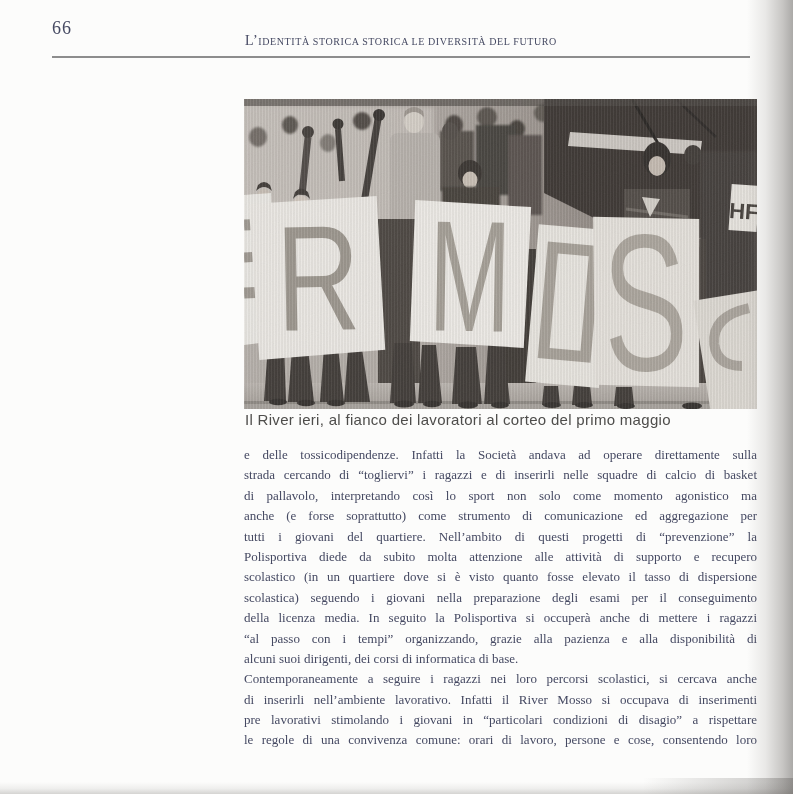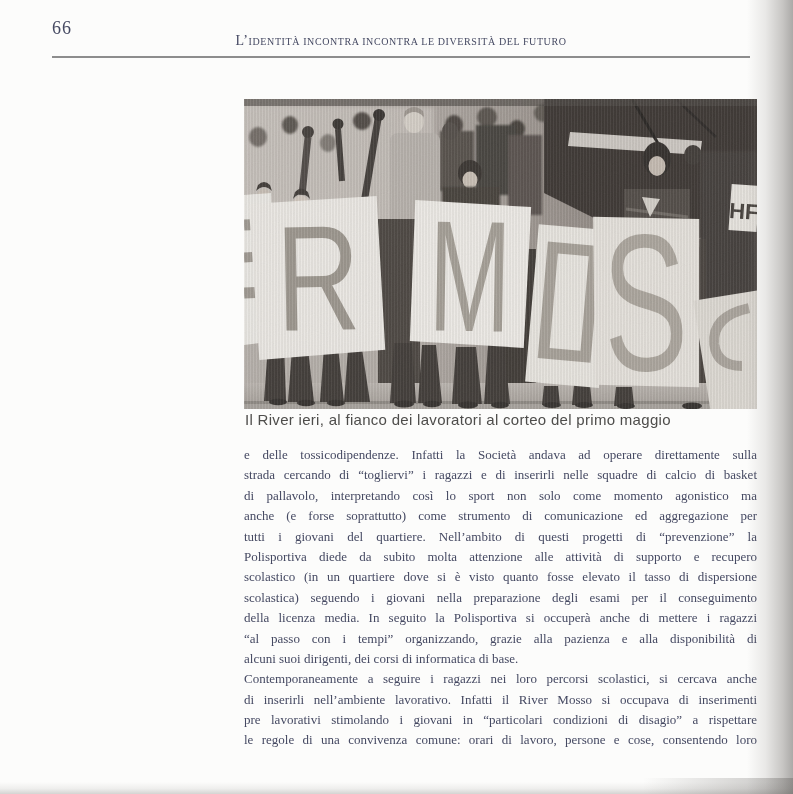--- a/index.html
+++ b/index.html
@@ -68,21 +68,21 @@
     position:absolute;right:0;bottom:0;width:150px;height:16px;pointer-events:none;
     background:linear-gradient(to right, rgba(90,87,84,0) 0%, rgba(90,87,84,0.35) 100%);
   }
 </style>
 </head>
 <body>
 
 <div class="page">
 
   <span class="pagenum">66</span>
-  <div class="running-title">L’IDENTITÀ INCONTRA INCONTRA LE DIVERSITÀ DEL FUTURO</div>
+  <div class="running-title">L’IDENTITÀ STORICA STORICA LE DIVERSITÀ DEL FUTURO</div>
   <div class="head-rule"></div>
 
   <figure class="photo">
     <svg viewBox="0 0 513 310" xmlns="http://www.w3.org/2000/svg" preserveAspectRatio="none">
       <defs>
         <linearGradient id="bgGrad" x1="0" y1="0" x2="1" y2="0">
           <stop offset="0" stop-color="#c3bdb7"></stop>
           <stop offset="0.40" stop-color="#a8a19b"></stop>
           <stop offset="0.72" stop-color="#8e8680"></stop>
           <stop offset="1" stop-color="#7b736d"></stop>

